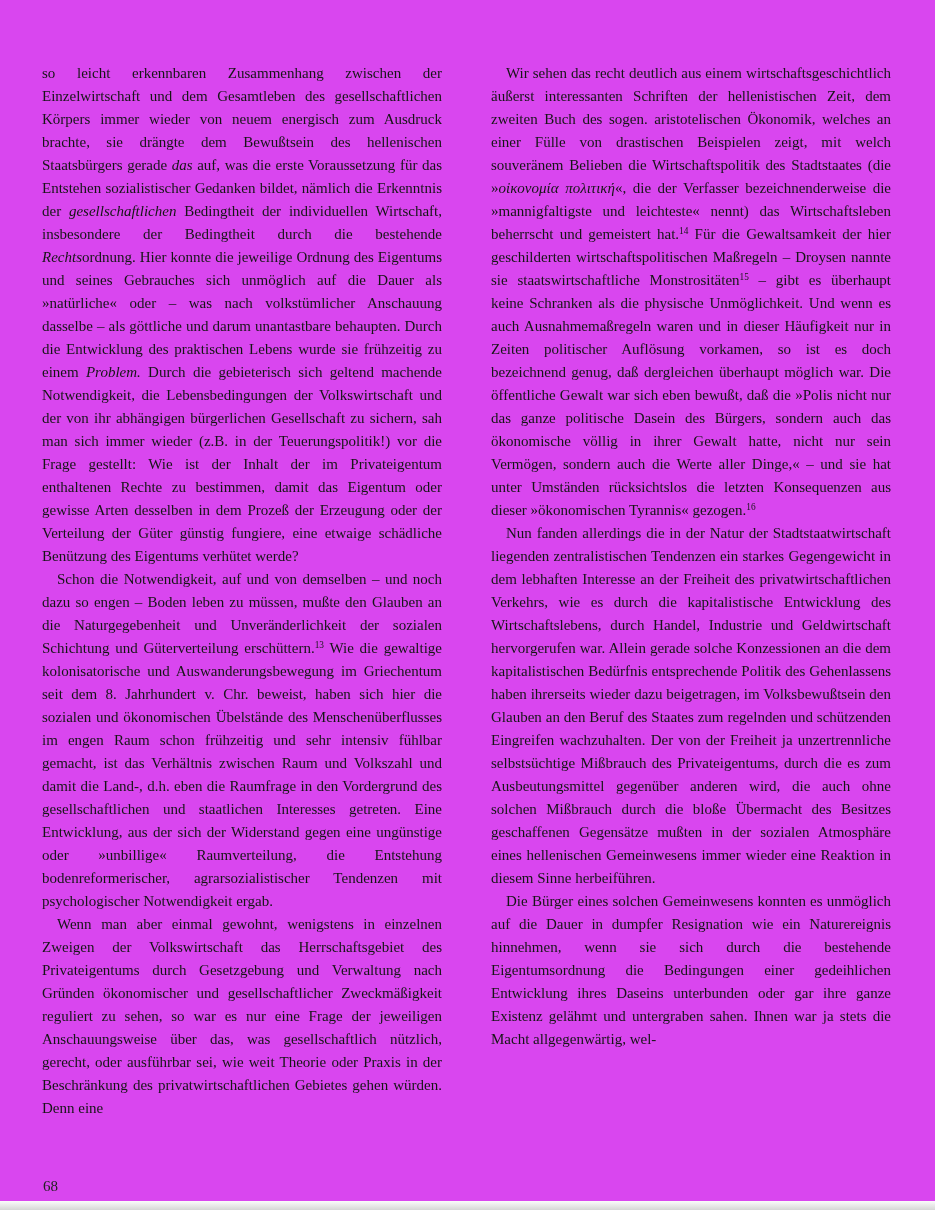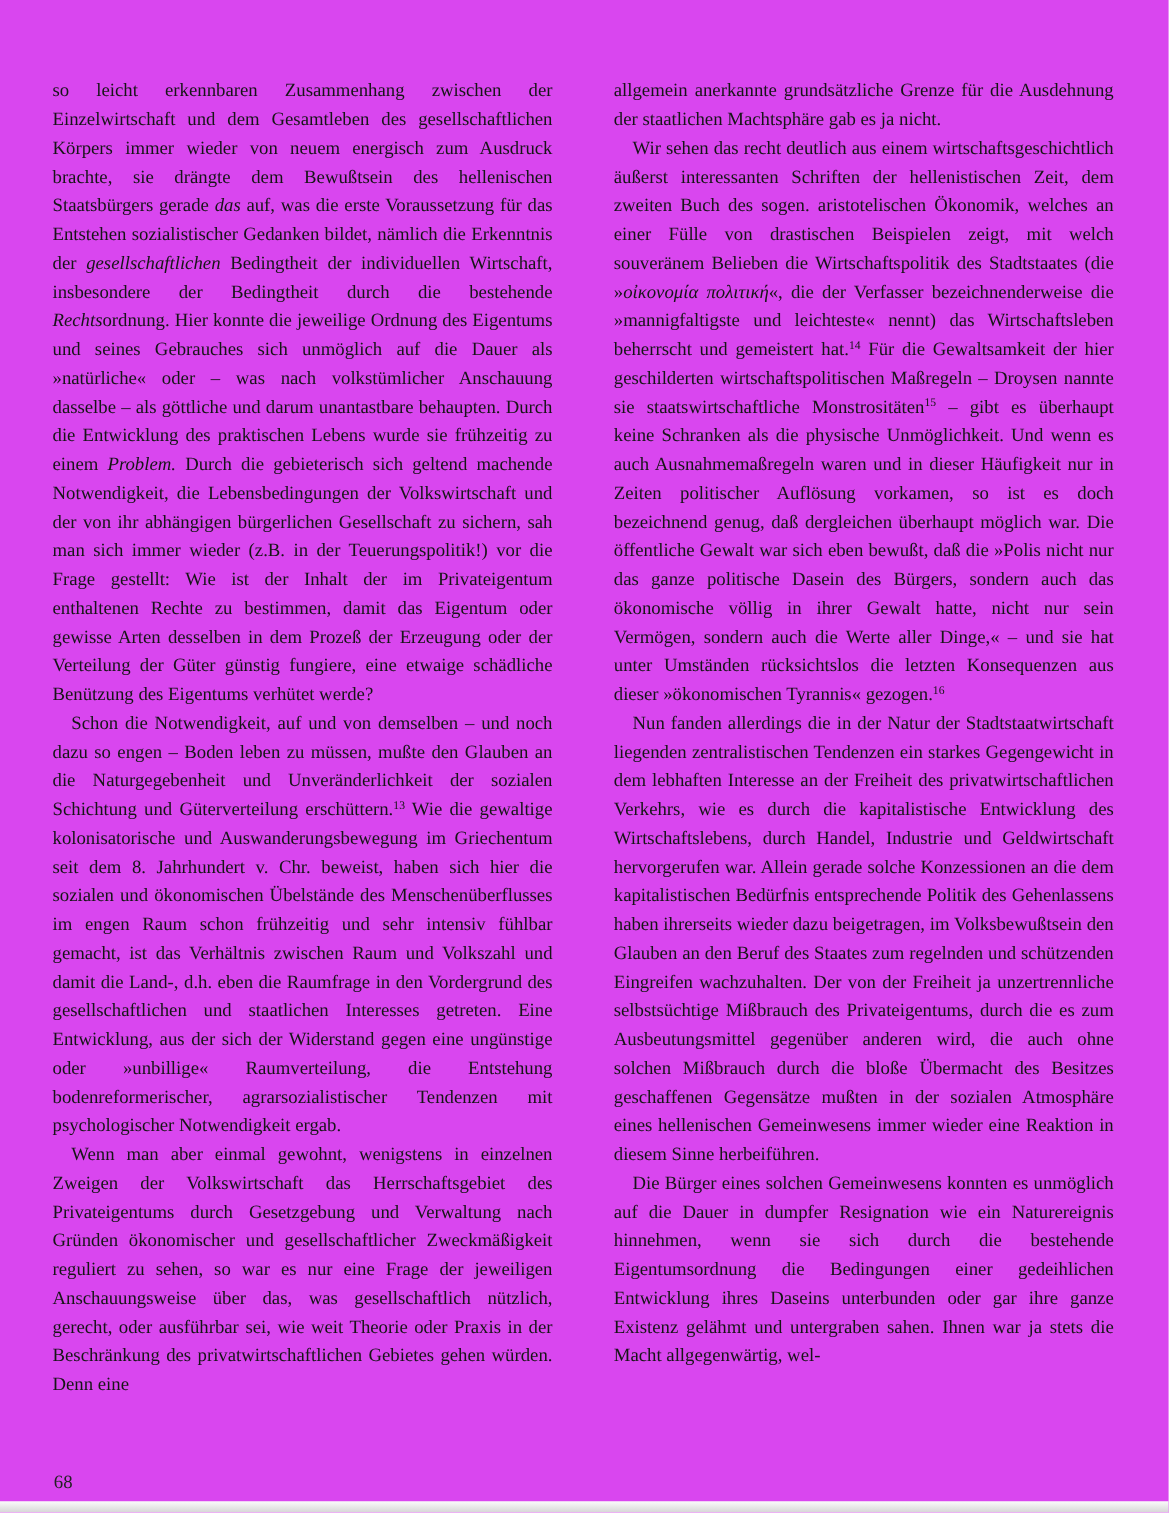--- a/index.html
+++ b/index.html
@@ -65,21 +65,20 @@
 <body>
 
 <div class="page">
   <div class="columns">
     <div class="column">
         <p class="para"><span>so leicht erkennbaren Zusammenhang zwischen der Einzelwirtschaft und dem Gesamtleben des gesellschaftlichen Körpers immer wieder von neuem energisch zum Ausdruck brachte, sie drängte dem Bewußtsein des hellenischen Staatsbürgers gerade </span><i>das</i><span> auf, was die erste Voraussetzung für das Entstehen sozialistischer Gedanken bildet, nämlich die Erkenntnis der </span><i>gesellschaftlichen</i><span> Bedingtheit der individuellen Wirtschaft, insbesondere der Bedingtheit durch die bestehende </span><i>Rechts</i><span>ordnung. Hier konnte die jeweilige Ordnung des Eigentums und seines Gebrauches sich unmöglich auf die Dauer als »natürliche« oder – was nach volkstümlicher Anschauung dasselbe – als göttliche und darum unantastbare behaupten. Durch die Entwicklung des praktischen Lebens wurde sie frühzeitig zu einem </span><i>Problem.</i><span> Durch die gebieterisch sich geltend machende Notwendigkeit, die Lebensbedingungen der Volkswirtschaft und der von ihr abhängigen bürgerlichen Gesellschaft zu sichern, sah man sich immer wieder (z.B. in der Teuerungspolitik!) vor die Frage gestellt: Wie ist der Inhalt der im Privateigentum enthaltenen Rechte zu bestimmen, damit das Eigentum oder gewisse Arten desselben in dem Prozeß der Erzeugung oder der Verteilung der Güter günstig fungiere, eine etwaige schädliche Benützung des Eigentums verhütet werde?</span></p>
         <p class="para indent"><span>Schon die Notwendigkeit, auf und von demselben – und noch dazu so engen – Boden leben zu müssen, mußte den Glauben an die Naturgegebenheit und Unveränderlichkeit der sozialen Schichtung und Güterverteilung erschüttern.</span><sup>13</sup><span> Wie die gewaltige kolonisatorische und Auswanderungsbewegung im Griechentum seit dem 8. Jahrhundert v. Chr. beweist, haben sich hier die sozialen und ökonomischen Übelstände des Menschenüberflusses im engen Raum schon frühzeitig und sehr intensiv fühlbar gemacht, ist das Verhältnis zwischen Raum und Volkszahl und damit die Land-, d.h. eben die Raumfrage in den Vordergrund des gesellschaftlichen und staatlichen Interesses getreten. Eine Entwicklung, aus der sich der Widerstand gegen eine ungünstige oder »unbillige« Raumverteilung, die Entstehung bodenreformerischer, agrarsozialistischer Tendenzen mit psychologischer Notwendigkeit ergab.</span></p>
         <p class="para indent"><span>Wenn man aber einmal gewohnt, wenigstens in einzelnen Zweigen der Volkswirtschaft das Herrschaftsgebiet des Privateigentums durch Gesetzgebung und Verwaltung nach Gründen ökonomischer und gesellschaftlicher Zweckmäßigkeit reguliert zu sehen, so war es nur eine Frage der jeweiligen Anschauungsweise über das, was gesellschaftlich nützlich, gerecht, oder ausführbar sei, wie weit Theorie oder Praxis in der Beschränkung des privatwirtschaftlichen Gebietes gehen würden. Denn eine</span></p>
       </div>
     <div class="column">
-        <p class="para"><span>allgemein anerkannte grundsätzliche Grenze für die Ausdehnung der staatlichen Machtsphäre gab es ja nicht.</span></p>
         <p class="para indent"><span>Wir sehen das recht deutlich aus einem wirtschaftsgeschichtlich äußerst interessanten Schriften der hellenistischen Zeit, dem zweiten Buch des sogen. aristotelischen Ökonomik, welches an einer Fülle von drastischen Beispielen zeigt, mit welch souveränem Belieben die Wirtschaftspolitik des Stadtstaates (die »</span><i>οἰκονομία πολιτική</i><span>«, die der Verfasser bezeichnenderweise die »mannigfaltigste und leichteste« nennt) das Wirtschaftsleben beherrscht und gemeistert hat.</span><sup>14</sup><span> Für die Gewaltsamkeit der hier geschilderten wirtschaftspolitischen Maßregeln – Droysen nannte sie staatswirtschaftliche Monstrositäten</span><sup>15</sup><span> – gibt es überhaupt keine Schranken als die physische Unmöglichkeit. Und wenn es auch Ausnahmemaßregeln waren und in dieser Häufigkeit nur in Zeiten politischer Auflösung vorkamen, so ist es doch bezeichnend genug, daß dergleichen überhaupt möglich war. Die öffentliche Gewalt war sich eben bewußt, daß die »Polis nicht nur das ganze politische Dasein des Bürgers, sondern auch das ökonomische völlig in ihrer Gewalt hatte, nicht nur sein Vermögen, sondern auch die Werte aller Dinge,« – und sie hat unter Umständen rücksichtslos die letzten Konsequenzen aus dieser »ökonomischen Tyrannis« gezogen.</span><sup>16</sup></p>
         <p class="para indent"><span>Nun fanden allerdings die in der Natur der Stadtstaatwirtschaft liegenden zentralistischen Tendenzen ein starkes Gegengewicht in dem lebhaften Interesse an der Freiheit des privatwirtschaftlichen Verkehrs, wie es durch die kapitalistische Entwicklung des Wirtschaftslebens, durch Handel, Industrie und Geldwirtschaft hervorgerufen war. Allein gerade solche Konzessionen an die dem kapitalistischen Bedürfnis entsprechende Politik des Gehenlassens haben ihrerseits wieder dazu beigetragen, im Volksbewußtsein den Glauben an den Beruf des Staates zum regelnden und schützenden Eingreifen wachzuhalten. Der von der Freiheit ja unzertrennliche selbstsüchtige Mißbrauch des Privateigentums, durch die es zum Ausbeutungsmittel gegenüber anderen wird, die auch ohne solchen Mißbrauch durch die bloße Übermacht des Besitzes geschaffenen Gegensätze mußten in der sozialen Atmosphäre eines hellenischen Gemeinwesens immer wieder eine Reaktion in diesem Sinne herbeiführen.</span></p>
         <p class="para indent"><span>Die Bürger eines solchen Gemeinwesens konnten es unmöglich auf die Dauer in dumpfer Resignation wie ein Naturereignis hinnehmen, wenn sie sich durch die bestehende Eigentumsordnung die Bedingungen einer gedeihlichen Entwicklung ihres Daseins unterbunden oder gar ihre ganze Existenz gelähmt und untergraben sahen. Ihnen war ja stets die Macht allgegenwärtig, wel-</span></p>
       </div>
   </div>
   <div class="page-number">68</div>
   <div class="page-edge"></div>
 </div>
 
 </body></html>

